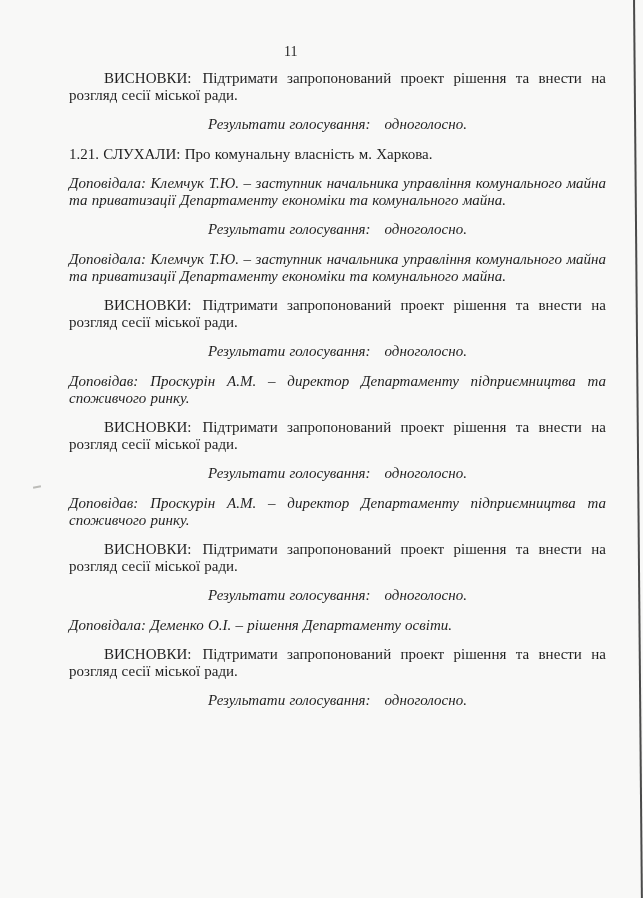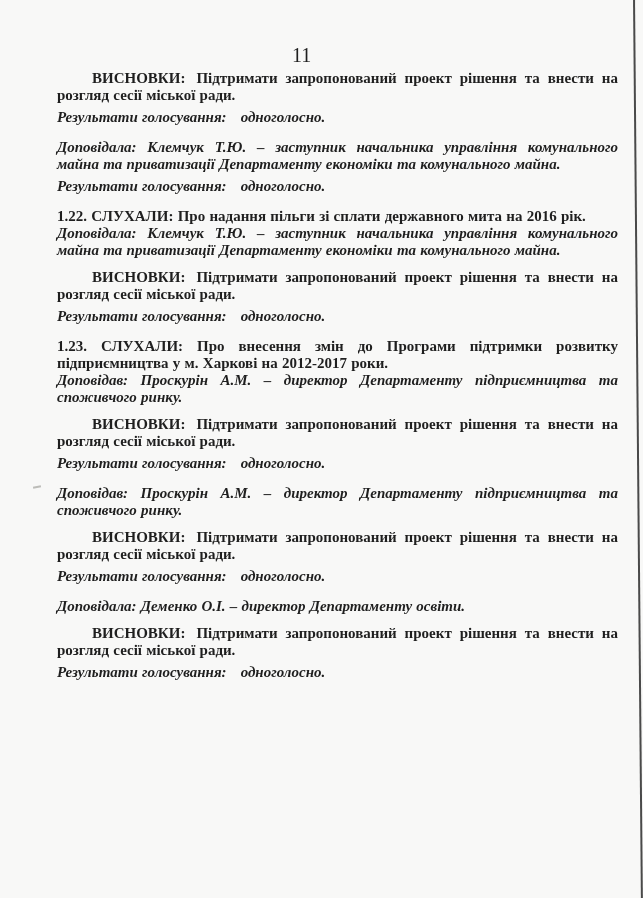--- a/index.html
+++ b/index.html
@@ -11,40 +11,40 @@
     height: 898px;
     background: #f8f8f7;
     color: #1f1f1f;
     font-family: "Liberation Serif", serif;
     position: relative;
     overflow: hidden;
   }
   .pageno {
     position: absolute;
     top: 44px;
-    left: 292px;
-    font-size: 20px;
+    left: 284px;
+    font-size: 14px;
   }
   .content {
     position: absolute;
     left: 57px;
     top: 60px;
     width: 561px;
     font-size: 15px;
     line-height: 17px;
     word-spacing: 0.5px;
   }
-  p { margin: 0; text-align: justify; font-weight: bold; }
+  p { margin: 12px; text-align: justify; }
   .indent { text-indent: 35px; }
   .concl { margin-top: 10px; }
   .spoke { margin-top: 10px; }
   .voting {
     margin-top: 5px;
     font-style: italic;
-    text-align: left;
+    text-align: center;
   }
   .speaker { font-style: italic; }
   .sec { margin-top: 13px; }
   .label { margin-right: 11px; }
   .result { margin-left: 14px; }
   
   .scanline {
     position: absolute;
     left: 633px;
     top: -4px;
@@ -71,46 +71,45 @@
 <main>
 
   <div class="pageno">11</div>
 
   <div class="content">
 
     <p class="concl indent"><span class="label">ВИСНОВКИ:</span><span>Підтримати запропонований проект рішення та внести на розгляд сесії міської ради.</span></p>
     <p class="voting"><span>Результати голосування:</span><span class="result">одноголосно.</span></p>
 
     <section class="sec">
+      <p>1.21. СЛУХАЛИ: Про комунальну власність м. Харкова.</p>
       <p class="speaker">Доповідала: Клемчук Т.Ю. – заступник начальника управління комунального майна та приватизації Департаменту економіки та комунального майна.</p>
       <p class="voting"><span>Результати голосування:</span><span class="result">одноголосно.</span></p>
     </section>
 
     <section class="sec">
-      <p>1.22. СЛУХАЛИ: Про надання пільги зі сплати державного мита на 2016 рік.</p>
       <p class="speaker">Доповідала: Клемчук Т.Ю. – заступник начальника управління комунального майна та приватизації Департаменту економіки та комунального майна.</p>
       <p class="concl indent"><span class="label">ВИСНОВКИ:</span><span>Підтримати запропонований проект рішення та внести на розгляд сесії міської ради.</span></p>
       <p class="voting"><span>Результати голосування:</span><span class="result">одноголосно.</span></p>
     </section>
 
     <section class="sec">
-      <p>1.23. СЛУХАЛИ: Про внесення змін до Програми підтримки розвитку підприємництва у м. Харкові на 2012-2017 роки.</p>
       <p class="speaker">Доповідав: Проскурін А.М. – директор Департаменту підприємництва та споживчого ринку.</p>
       <p class="concl indent"><span class="label">ВИСНОВКИ:</span><span>Підтримати запропонований проект рішення та внести на розгляд сесії міської ради.</span></p>
       <p class="voting"><span>Результати голосування:</span><span class="result">одноголосно.</span></p>
     </section>
 
     <section class="sec">
       <p class="speaker">Доповідав: Проскурін А.М. – директор Департаменту підприємництва та споживчого ринку.</p>
       <p class="concl indent"><span class="label">ВИСНОВКИ:</span><span>Підтримати запропонований проект рішення та внести на розгляд сесії міської ради.</span></p>
       <p class="voting"><span>Результати голосування:</span><span class="result">одноголосно.</span></p>
     </section>
 
     <section class="sec">
-      <p class="speaker">Доповідала: Деменко О.І. – директор Департаменту освіти.</p>
+      <p class="speaker">Доповідала: Деменко О.І. – рішення Департаменту освіти.</p>
       <p class="concl indent"><span class="label">ВИСНОВКИ:</span><span>Підтримати запропонований проект рішення та внести на розгляд сесії міської ради.</span></p>
       <p class="voting"><span>Результати голосування:</span><span class="result">одноголосно.</span></p>
     </section>
 
   </div>
 
   <div class="scanline"></div>
   <div class="speck"></div>
 
 </main>

